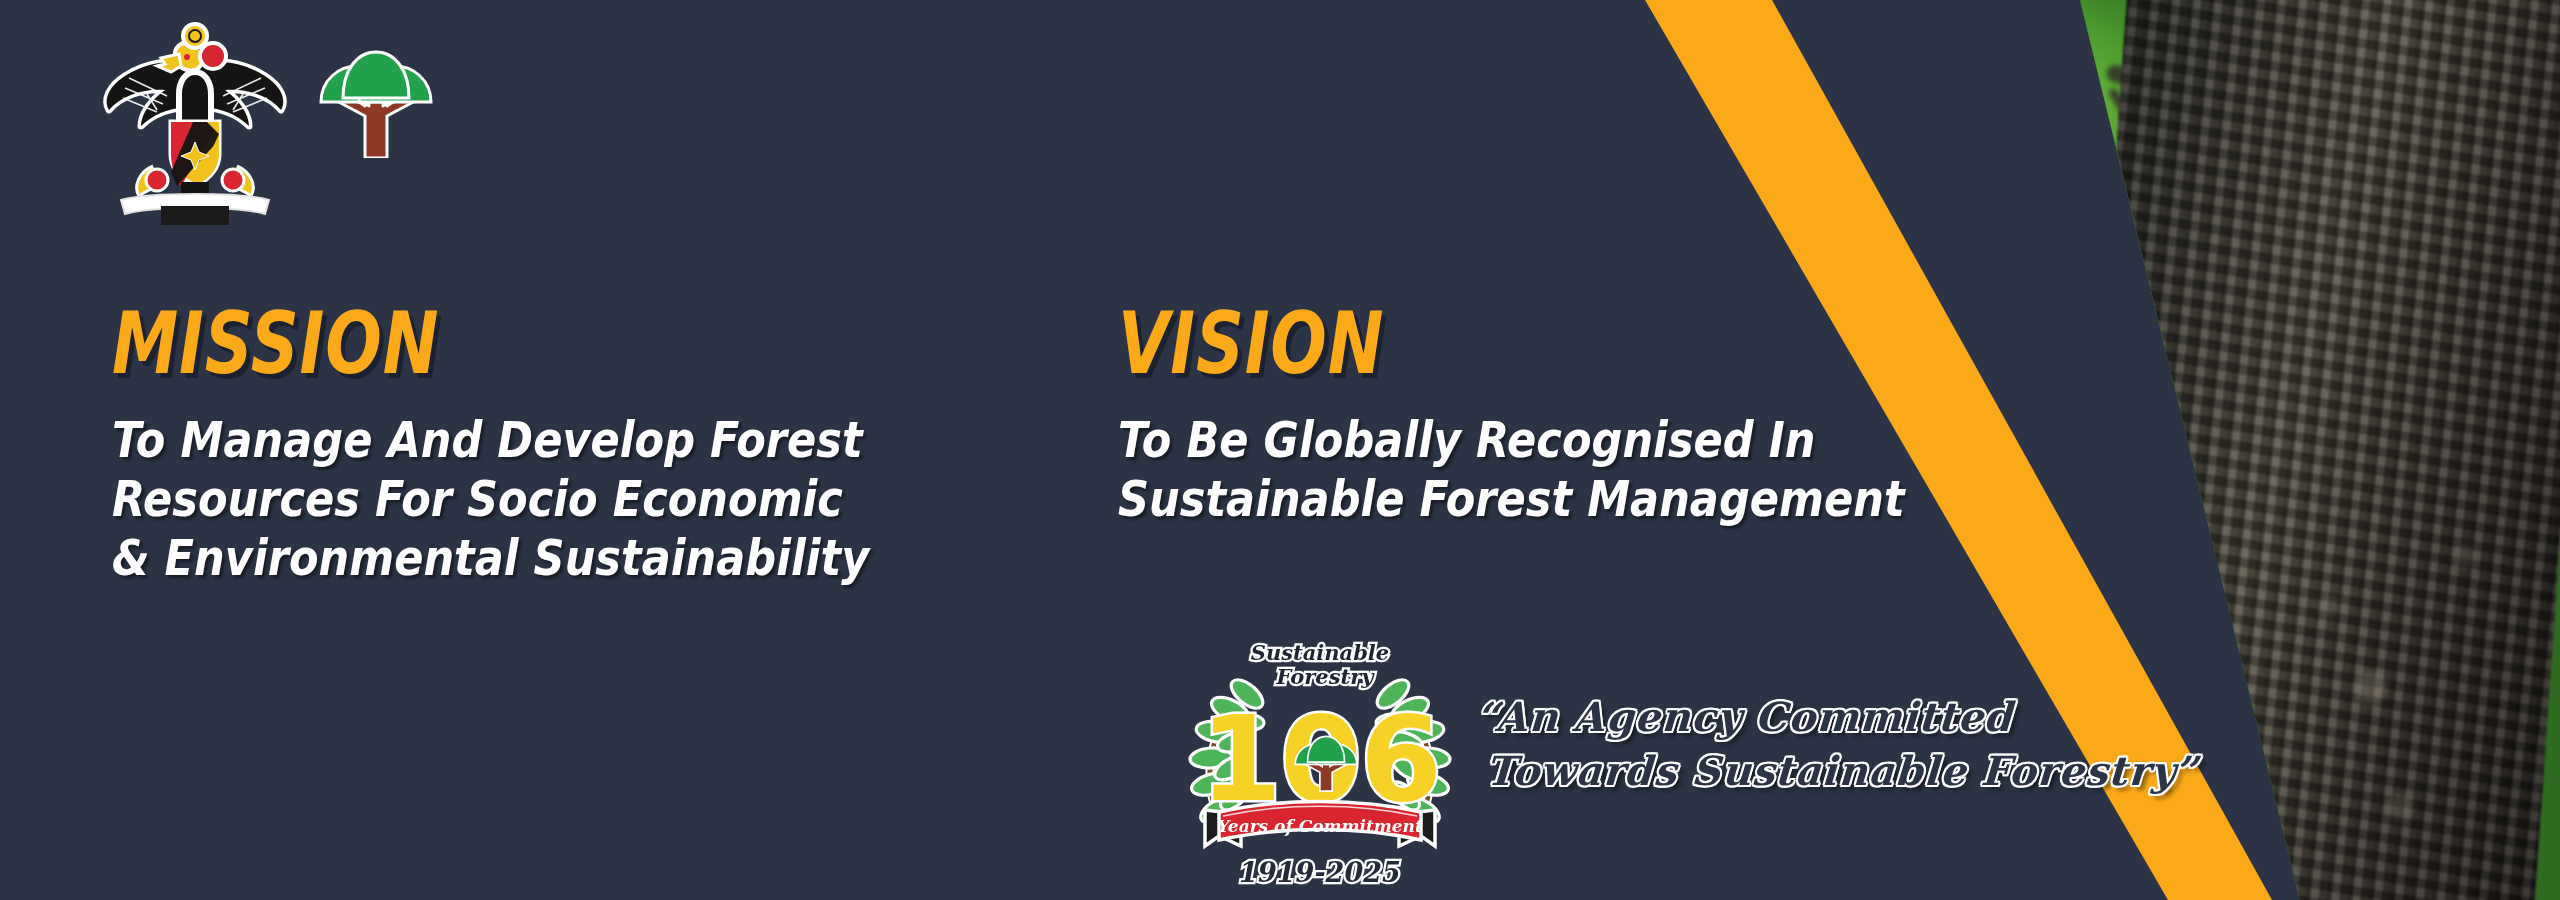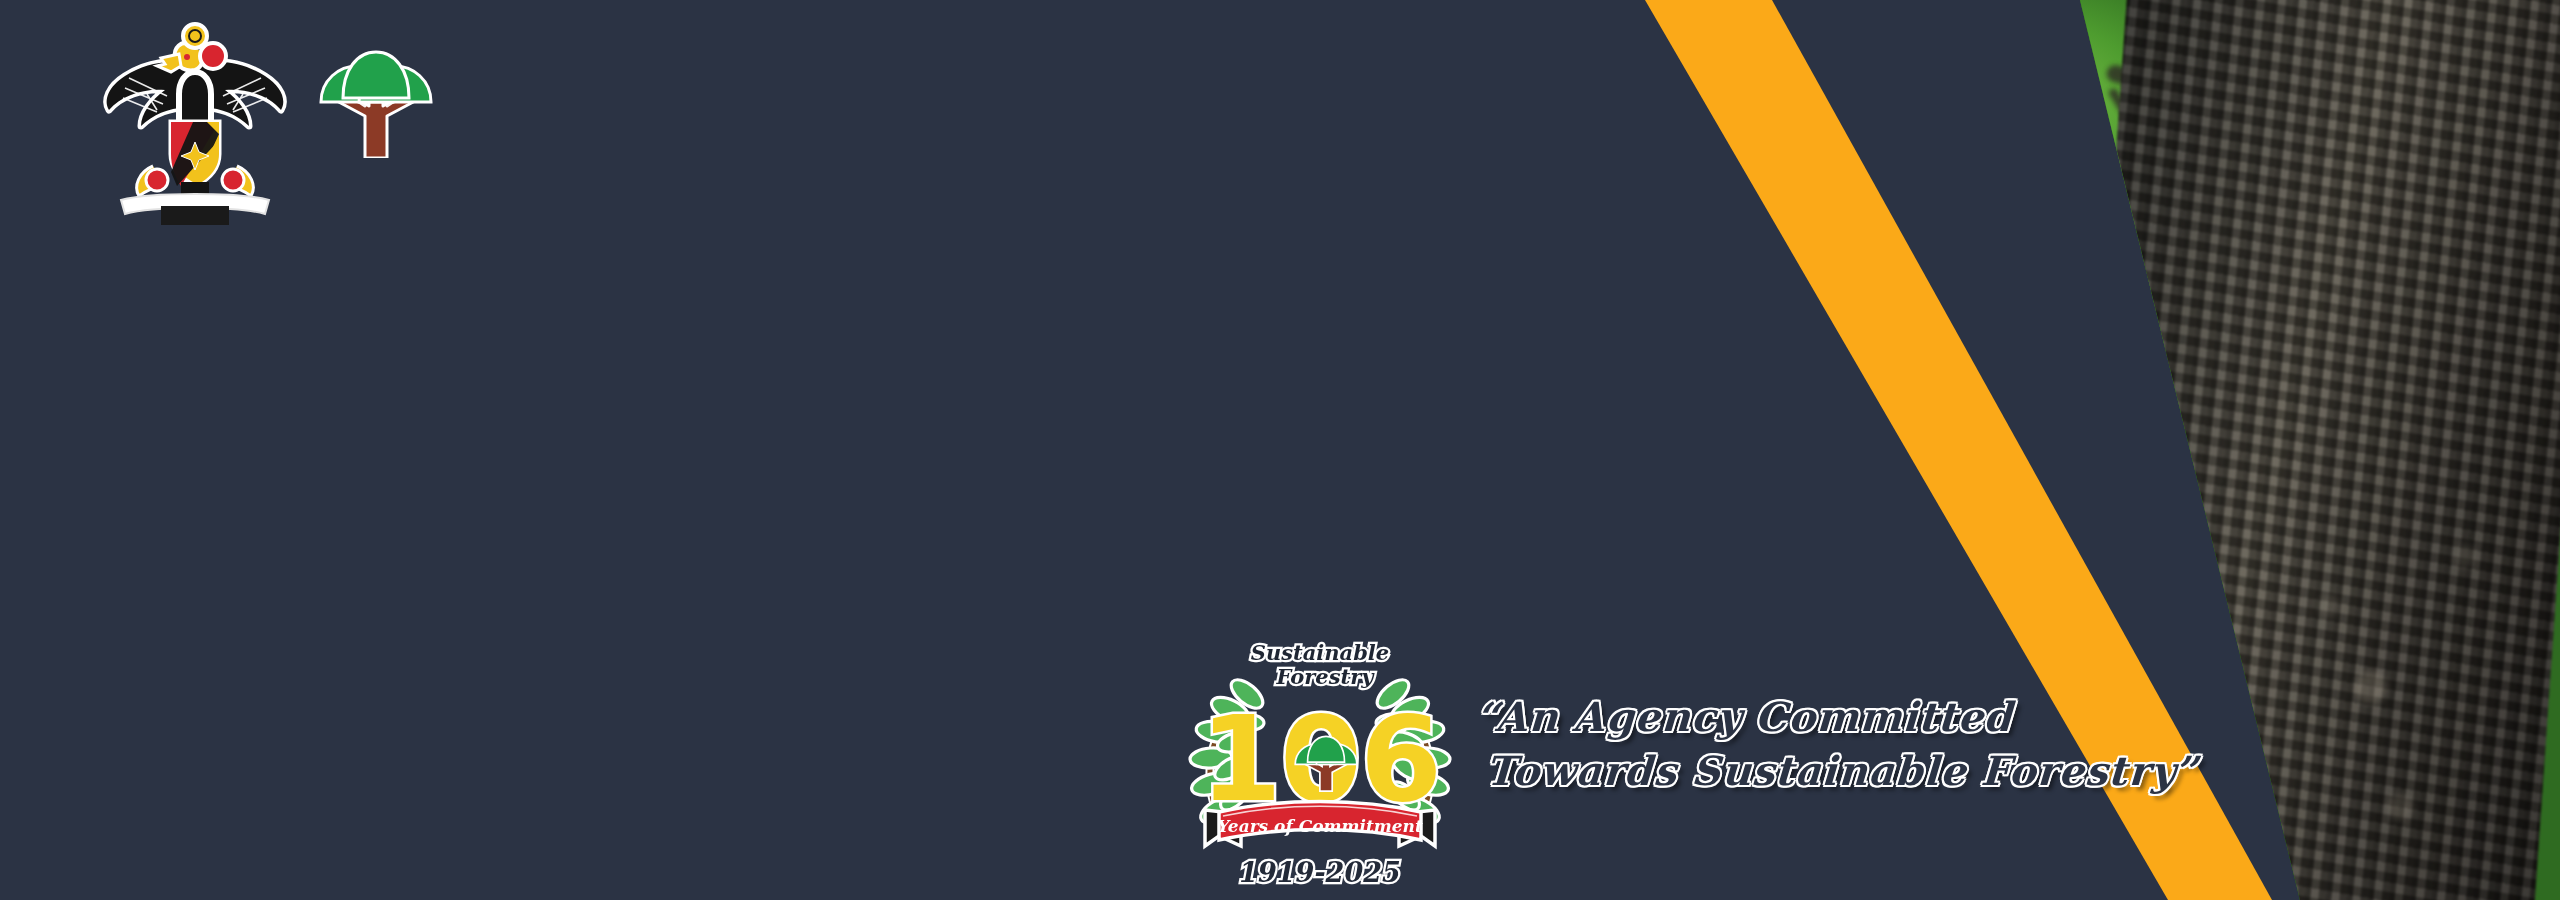--- a/index.html
+++ b/index.html
@@ -289,21 +289,32 @@
         <path d="M88 64 L70 76"></path>
         <path d="M77 60 L63 70"></path>
       </g>
 
       <path d="M4 72 C4 50 22 36 40 36 C58 36 76 50 76 72 Z" fill="#21a14b" stroke="#ffffff" stroke-width="3"></path>
       <path d="M42 72 C42 50 60 36 78 36 C96 36 114 50 114 72 Z" fill="#21a14b" stroke="#ffffff" stroke-width="3"></path>
       <path d="M26 68 C26 40 40 22 59 22 C78 22 92 40 92 68 Z" fill="#21a14b" stroke="#ffffff" stroke-width="3"></path>
     </svg>
   </div>
 
-
+  <div class="mission-block">
+    <div class="head">MISSION</div>
+    <p class="body-line">To Manage And Develop Forest</p>
+    <p class="body-line">Resources For Socio Economic</p>
+    <p class="body-line">&amp; Environmental Sustainability</p>
+  </div>
+
+  <div class="vision-block">
+    <div class="head">VISION</div>
+    <p class="body-line">To Be Globally Recognised In</p>
+    <p class="body-line">Sustainable Forest Management</p>
+  </div>
 
   <svg class="emblem-106" viewBox="0 0 270 262">
 
     <g>
       <path d="M42 200 C16 160 20 106 52 74" fill="none" stroke="#ffffff" stroke-width="9"></path>
       <path d="M42 200 C16 160 20 106 52 74" fill="none" stroke="#7a4a22" stroke-width="5"></path>
       <g fill="#4eb45a" stroke="#ffffff" stroke-width="3.2">
         <ellipse cx="34" cy="178" rx="20" ry="10" transform="rotate(-28 34 178)"></ellipse>
         <ellipse cx="27" cy="152" rx="21" ry="10" transform="rotate(-16 27 152)"></ellipse>
         <ellipse cx="26" cy="126" rx="21" ry="10" transform="rotate(-4 26 126)"></ellipse>

